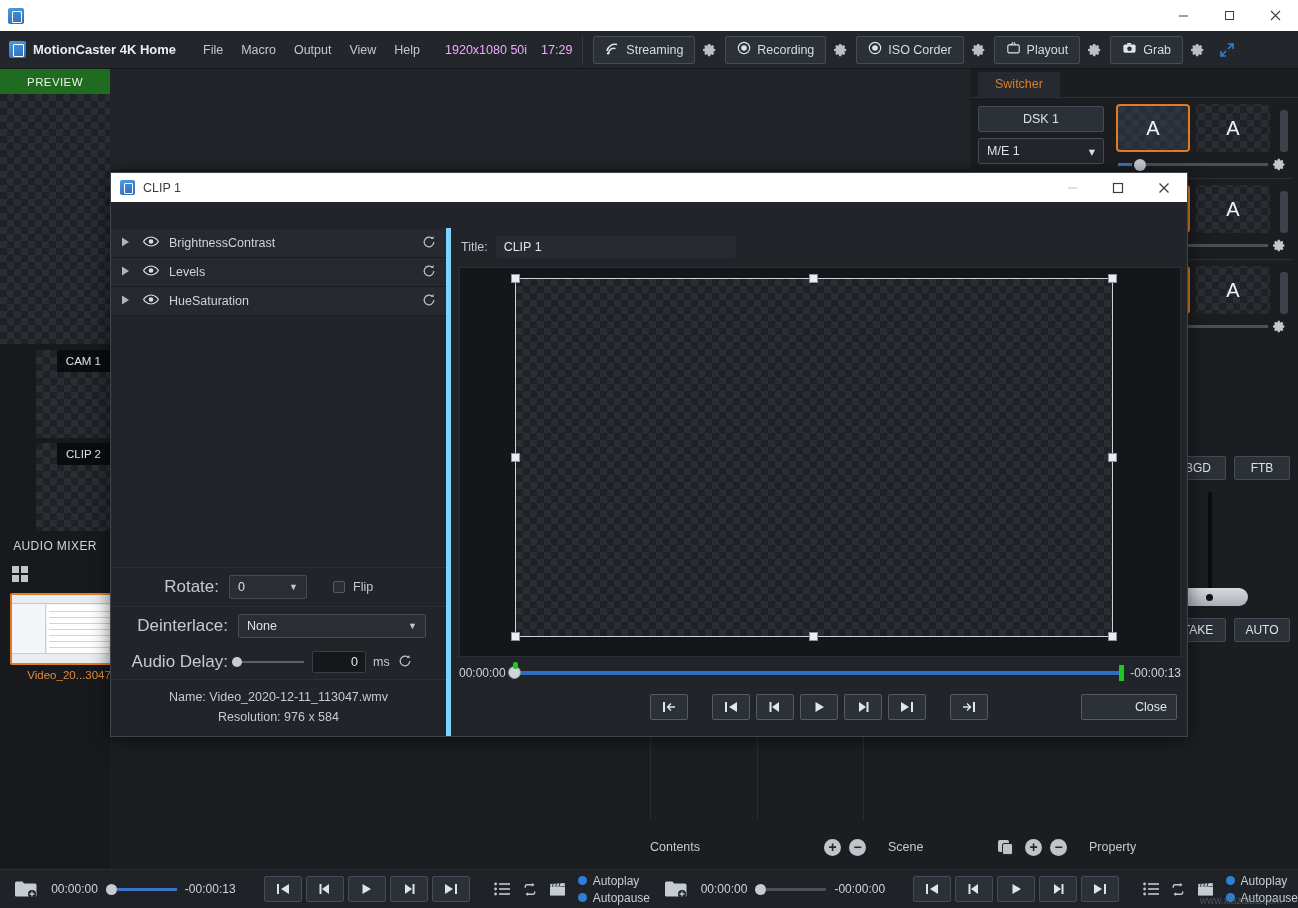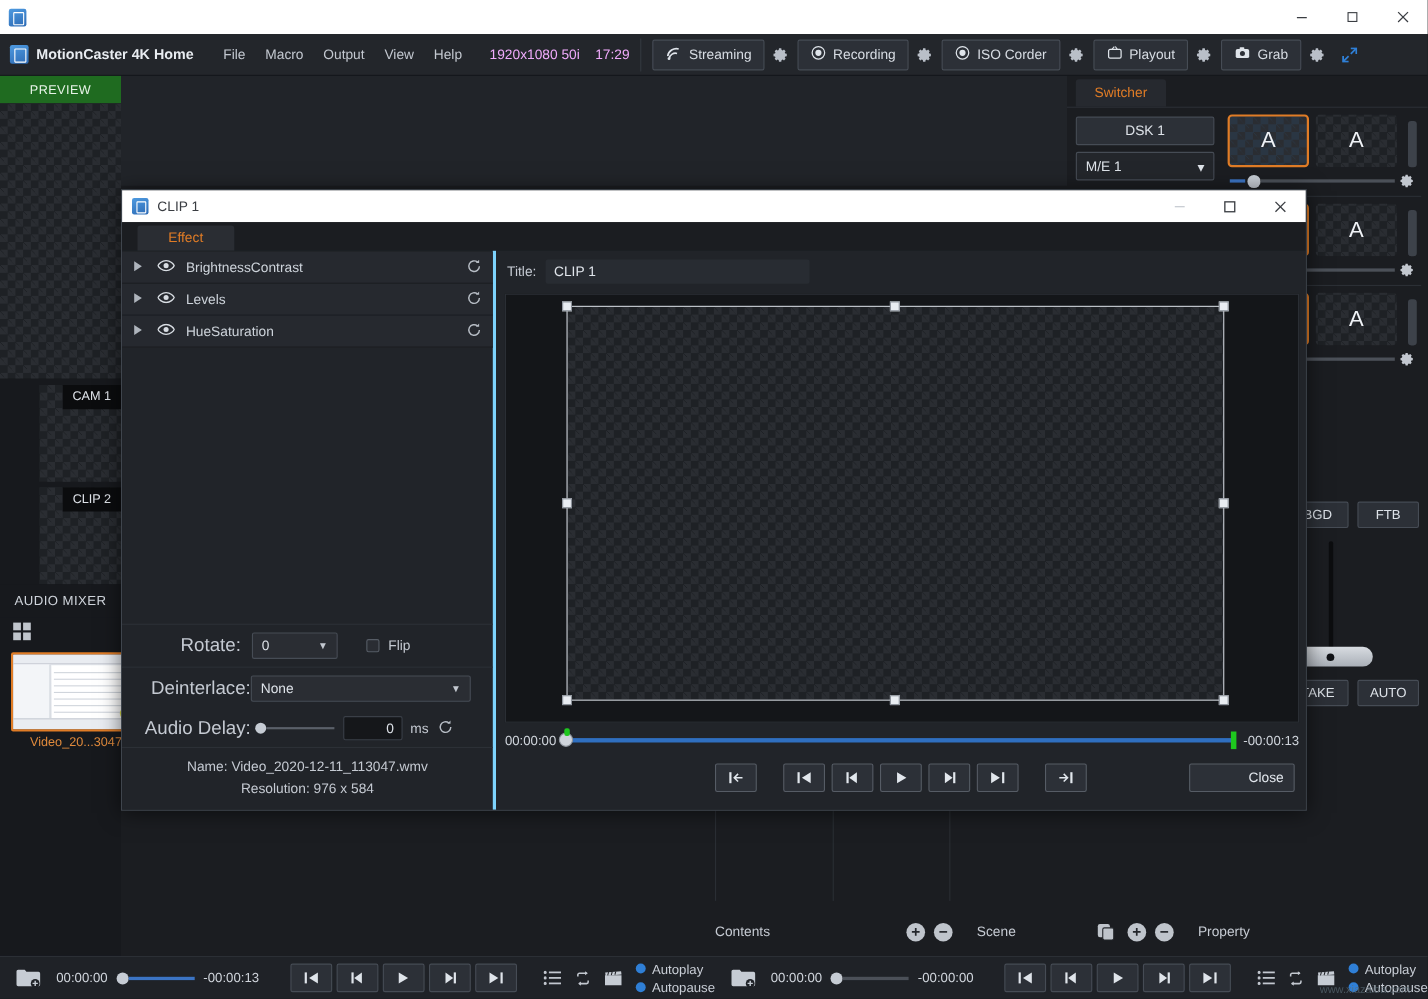--- a/index.html
+++ b/index.html
@@ -212,21 +212,21 @@
     border:1.5px solid #fff; border-radius:1px;
   }
   .dlg-title-txt { font-size:12.5px; color:#3a3d42; }
   .dlg-btns { margin-left:auto; display:flex; }
   .dlg-btn { width:46px; height:29px; display:flex; align-items:center; justify-content:center; color:#3a3d42; }
   .dlg-tabs { height:26px; background:#1b1d21; display:flex; align-items:flex-end; padding-left:14px; }
   .dlg-tab {
     padding:4px 28px 5px; background:#2a2d33; color:#e07c26; font-size:12.5px; border-radius:3px 3px 0 0;
   }
   .dlg-body { position:absolute; left:0; top:55px; right:0; bottom:0; display:flex; }
-  .fx-panel { width:340px; background:#212429; border-right:3px solid #7dd3fc; position:relative; }
+  .fx-panel { width:340px; background:#212429; border-right:5px solid #7dd3fc; position:relative; }
   .fx-list { padding-top:1px; }
   .fx-item {
     height:29px; background:#26292f; border-bottom:1px solid #1b1d21;
     display:flex; align-items:center; padding:0 10px; gap:10px;
   }
   .fx-arrow { width:12px; color:#aeb4bc; }
   .eye { width:16px; color:#d8dde3; }
   .fx-name { font-size:12.5px; color:#cdd3da; }
   .fx-refresh { margin-left:auto; color:#b6bcc4; }
 
@@ -793,23 +793,20 @@
         </div>
         <div class="dlg-btn">
           <svg width="12" height="12" viewBox="0 0 12 12">
               <line x1="1.5" y1="1.5" x2="10.5" y2="10.5" stroke="currentColor" stroke-width="1.2"></line>
               <line x1="10.5" y1="1.5" x2="1.5" y2="10.5" stroke="currentColor" stroke-width="1.2"></line>
             </svg>
         </div>
       </div>
     </div>
 
-    <div class="dlg-tabs">
-      <div class="dlg-tab">Effect</div>
-    </div>
 
     <div class="dlg-body">
 
       <div class="fx-panel">
         <div class="fx-list">
           <div class="fx-item">
             <span class="fx-arrow">
               <svg width="9" height="10" viewBox="0 0 9 10">
                   <path d="M1 0.5 8 5 1 9.5z" fill="currentColor"></path>
                 </svg>
@@ -877,21 +874,21 @@
             <div class="sel-box" style="width:78px; margin-left:10px;">
               <span>0</span>
               <span class="caret">▼</span>
             </div>
             <span class="chk" style="margin-left:26px;"></span>
             <span style="margin-left:8px; font-size:12.5px; color:#c5cad2;">Flip</span>
           </div>
           <div class="hsep"></div>
           <div class="fx-row">
             <span class="fx-lbl" style="width:105px;">Deinterlace:</span>
-            <div class="sel-box" style="flex:1; margin-right:8px;">
+            <div class="sel-box" style="flex:1; margin-left:10px; margin-right:8px;">
               <span>None</span>
               <span class="caret">▼</span>
             </div>
           </div>
           <div class="fx-row" style="height:34px;">
             <span class="fx-lbl" style="width:105px;">Audio Delay:</span>
             <div class="ad-slider">
               <span class="ad-knob"></span>
               <span class="ad-track"></span>
             </div>

